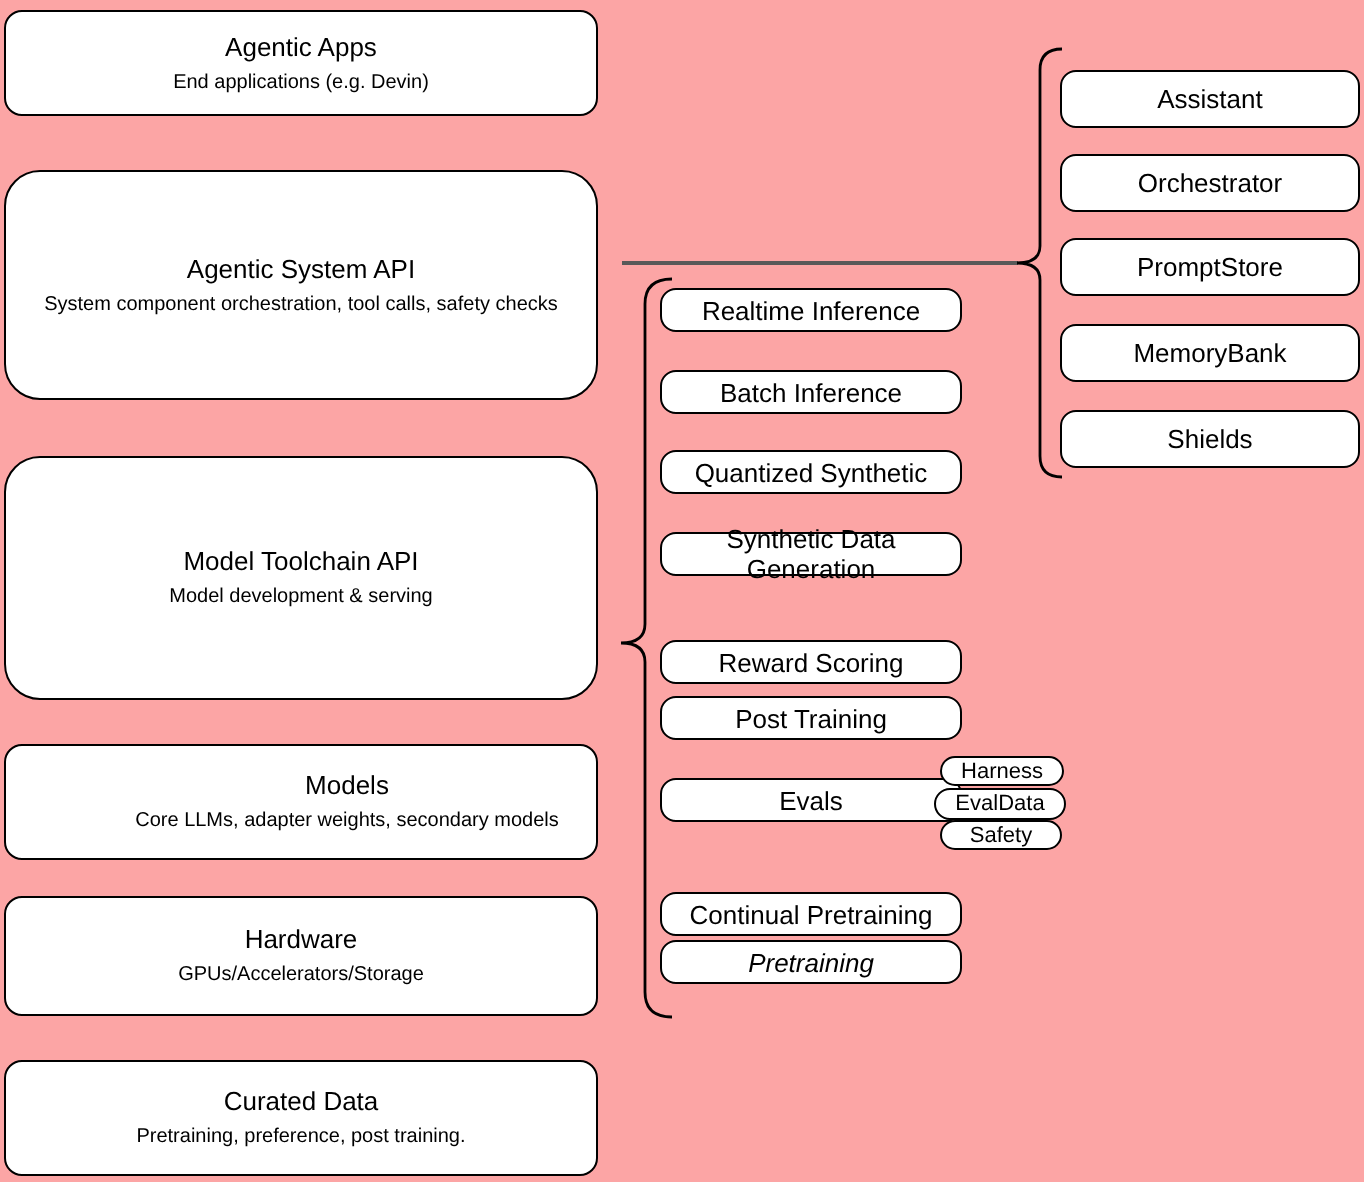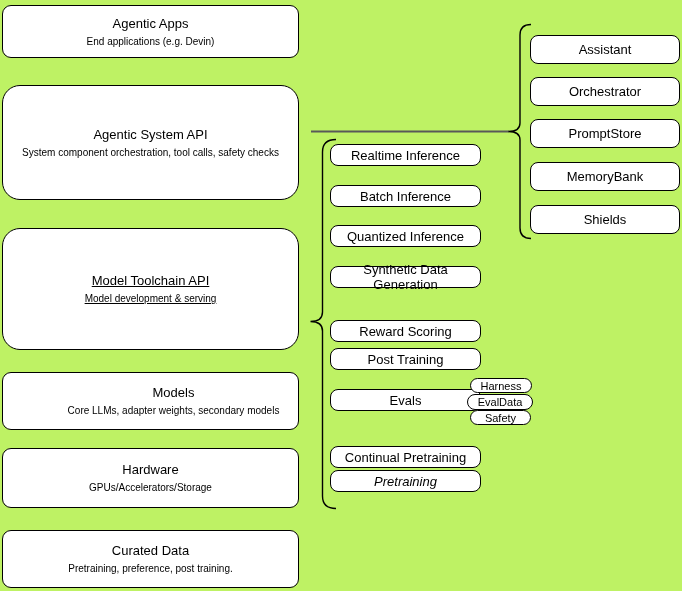--- a/index.html
+++ b/index.html
@@ -1,20 +1,20 @@
 <!DOCTYPE html>
 <html><head>
 <meta charset="utf-8">
 <style>
   html, body { margin: 0; padding: 0; background: #ffffff; }
   .canvas {
     position: relative;
     width: 682px;
     height: 591px;
-    background: #bef264;
+    background: #fca5a5;
     font-family: "Liberation Sans", sans-serif;
     color: #000000;
     overflow: hidden;
   }
   svg.connector-layer {
     position: absolute;
     left: 0; top: 0;
     width: 682px; height: 591px;
     z-index: 0;
   }
@@ -31,21 +31,21 @@
     z-index: 1;
   }
   .node .title { font-size: 13px; line-height: 16px; }
   .node .subtitle { font-size: 10px; line-height: 13px; margin-top: 3px; }
   .node .label { font-size: 13px; line-height: 15px; }
 
   
   .lbox { left: 2px; width: 297px; border-radius: 9px; }
   .lbox-0 { top: 5px;   height: 53px;  }
   .lbox-1 { top: 85px;  height: 115px; border-radius: 18px; }
-  .lbox-2 { top: 228px; height: 122px; border-radius: 18px; text-decoration: underline; }
+  .lbox-2 { top: 228px; height: 122px; border-radius: 18px; }
   .lbox-3 { top: 372px; height: 58px; padding-left: 46px;  }
   .lbox-4 { top: 448px; height: 60px;  }
   .lbox-5 { top: 530px; height: 58px;  }
 
   
   .mbox { left: 330px; width: 151px; height: 22px; border-radius: 8px; }
   .mbox-0 { top: 144px; }
   .mbox-1 { top: 185px; }
   .mbox-2 { top: 225px; }
   .mbox-3 { top: 266px; }
@@ -117,21 +117,21 @@
     <div class="subtitle">Pretraining, preference, post training.</div>
   </div>
 
   <div class="node mbox mbox-0">
     <div class="label">Realtime Inference</div>
   </div>
   <div class="node mbox mbox-1">
     <div class="label">Batch Inference</div>
   </div>
   <div class="node mbox mbox-2">
-    <div class="label">Quantized Inference</div>
+    <div class="label">Quantized Synthetic</div>
   </div>
   <div class="node mbox mbox-3">
     <div class="label">Synthetic Data Generation</div>
   </div>
   <div class="node mbox mbox-4">
     <div class="label">Reward Scoring</div>
   </div>
   <div class="node mbox mbox-5">
     <div class="label">Post Training</div>
   </div>

